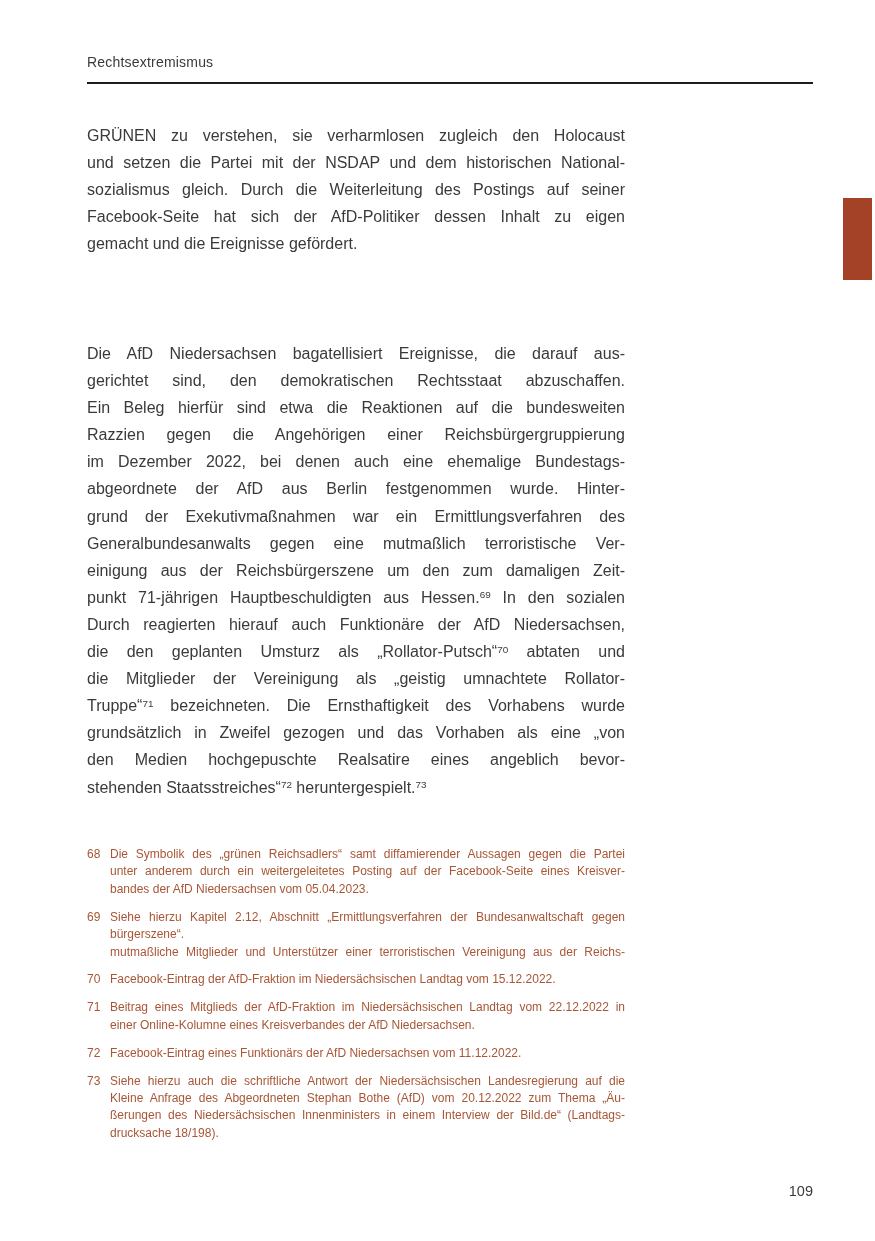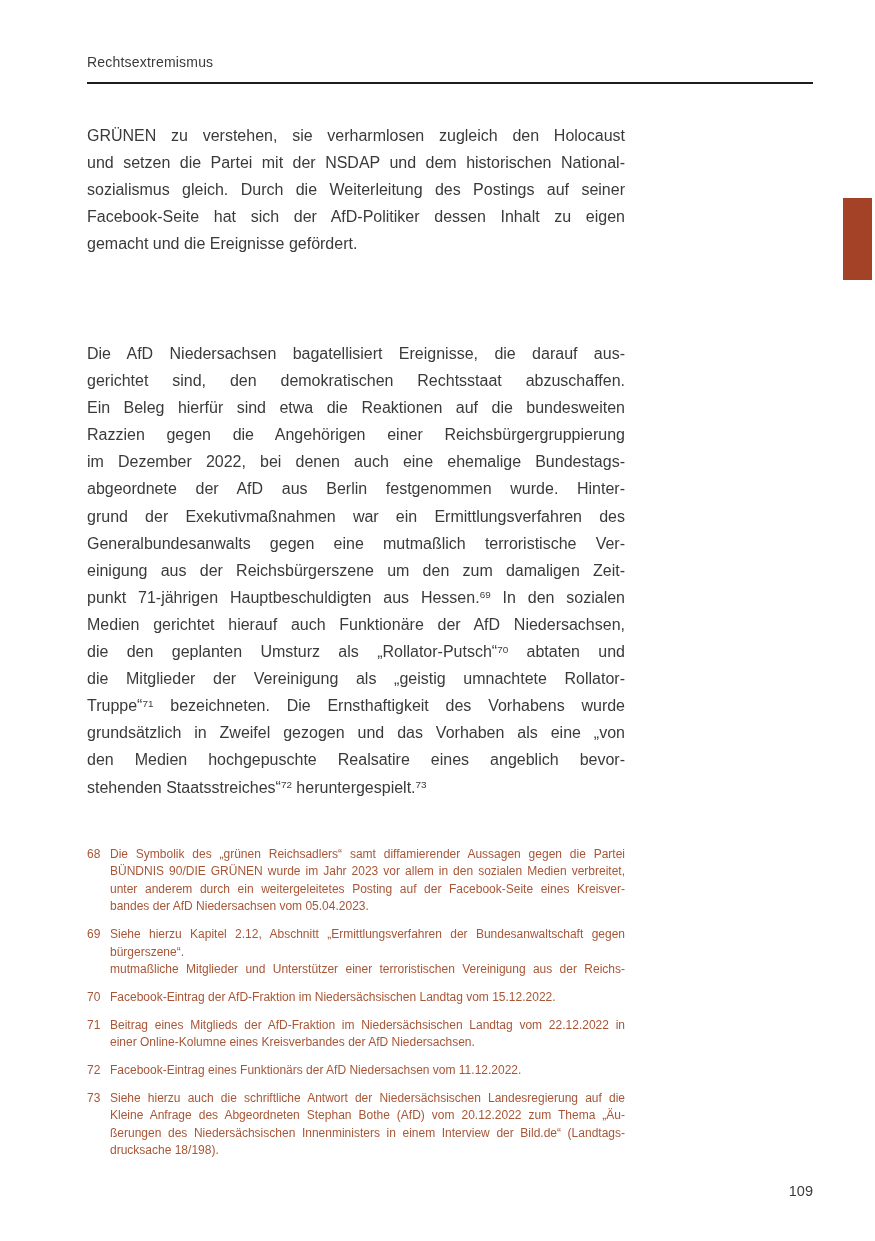--- a/index.html
+++ b/index.html
@@ -124,35 +124,34 @@
       <div class="tline">Die AfD Niedersachsen bagatellisiert Ereignisse, die darauf aus-</div>
       <div class="tline">gerichtet sind, den demokratischen Rechtsstaat abzuschaffen.</div>
       <div class="tline">Ein Beleg hierfür sind etwa die Reaktionen auf die bundesweiten</div>
       <div class="tline">Razzien gegen die Angehörigen einer Reichsbürgergruppierung</div>
       <div class="tline">im Dezember 2022, bei denen auch eine ehemalige Bundestags-</div>
       <div class="tline">abgeordnete der AfD aus Berlin festgenommen wurde. Hinter-</div>
       <div class="tline">grund der Exekutivmaßnahmen war ein Ermittlungsverfahren des</div>
       <div class="tline">Generalbundesanwalts gegen eine mutmaßlich terroristische Ver-</div>
       <div class="tline">einigung aus der Reichsbürgerszene um den zum damaligen Zeit-</div>
       <div class="tline">punkt 71-jährigen Hauptbeschuldigten aus Hessen.<sup>69</sup> In den sozialen</div>
-      <div class="tline">Medien gerichtet hierauf auch Funktionäre der AfD Niedersachsen,</div>
+      <div class="tline">Durch reagierten hierauf auch Funktionäre der AfD Niedersachsen,</div>
       <div class="tline">die den geplanten Umsturz als „Rollator-Putsch“<sup>70</sup> abtaten und</div>
       <div class="tline">die Mitglieder der Vereinigung als „geistig umnachtete Rollator-</div>
       <div class="tline">Truppe“<sup>71</sup> bezeichneten. Die Ernsthaftigkeit des Vorhabens wurde</div>
       <div class="tline">grundsätzlich in Zweifel gezogen und das Vorhaben als eine „von</div>
       <div class="tline">den Medien hochgepuschte Realsatire eines angeblich bevor-</div>
       <div class="tline tline-last">stehenden Staatsstreiches“<sup>72</sup> heruntergespielt.<sup>73</sup></div>
     </section>
 
   <aside class="footnotes">
     <div class="footnote">
       <span class="fn-num">68</span>
       <div class="fn-text">
           <div class="tline">Die Symbolik des „grünen Reichsadlers“ samt diffamierender Aussagen gegen die Partei</div>
-          <div class="tline">BÜNDNIS 90/DIE GRÜNEN wurde im Jahr 2023 vor allem in den sozialen Medien verbreitet,</div>
           <div class="tline">unter anderem durch ein weitergeleitetes Posting auf der Facebook-Seite eines Kreisver-</div>
           <div class="tline tline-last">bandes der AfD Niedersachsen vom 05.04.2023.</div>
         </div>
     </div>
     <div class="footnote">
       <span class="fn-num">69</span>
       <div class="fn-text">
           <div class="tline">Siehe hierzu Kapitel 2.12, Abschnitt „Ermittlungsverfahren der Bundesanwaltschaft gegen</div>
           <div class="tline tline-last">bürgerszene“.</div>
           <div class="tline">mutmaßliche Mitglieder und Unterstützer einer terroristischen Vereinigung aus der Reichs-</div>

